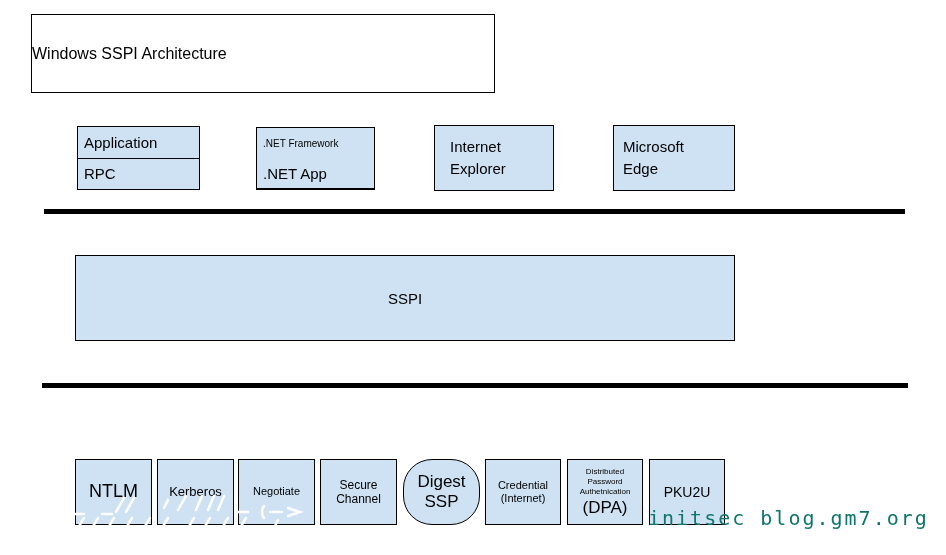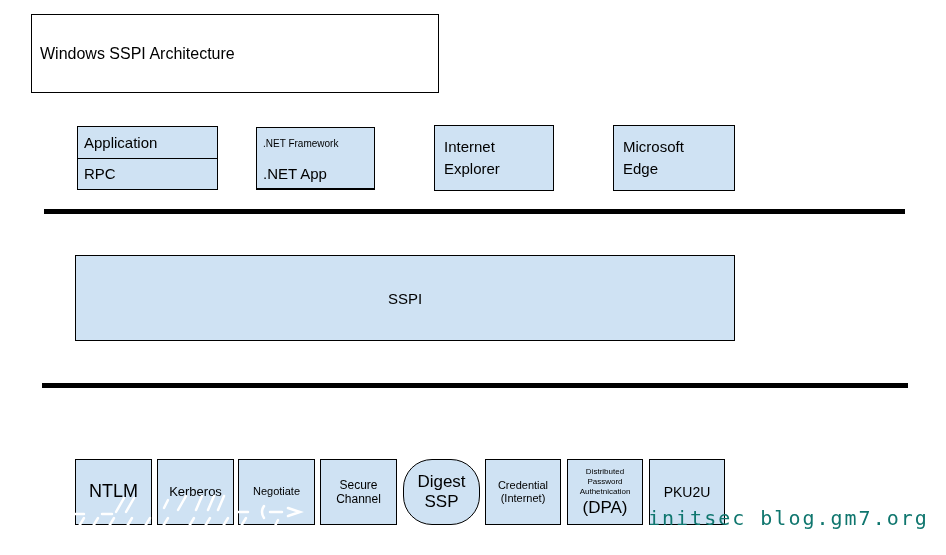--- a/index.html
+++ b/index.html
@@ -13,34 +13,34 @@
   }
   .box{
     position:absolute;
     background:#cfe2f3;
     border:1.5px solid #000;
     box-sizing:border-box;
   }
   .multiline{white-space:pre-line;}
   
   #title-box{
-    left:31px;top:14px;width:408px;height:79px;
+    left:31px;top:14px;width:464px;height:79px;
     background:#ffffff;border:1.5px solid #000;
     display:flex;align-items:center;
-    padding-left:8px;font-size:16px;
+    font-size:16px;
   }
   
-  #app-box{left:77px;top:126px;width:141px;height:64px;display:flex;flex-direction:column;}
+  #app-box{left:77px;top:126px;width:123px;height:64px;display:flex;flex-direction:column;}
   #app-box .cell{flex:1;display:flex;align-items:center;padding-left:6px;font-size:15px;box-sizing:border-box;}
   #app-box .cell.top{border-bottom:1.5px solid #000;}
   #dotnet-box{left:256px;top:127px;width:119px;height:63px;display:flex;flex-direction:column;}
   #dotnet-box .cell{flex:1;display:flex;align-items:center;padding-left:6px;box-sizing:border-box;}
   #dotnet-box .cell.top{border-bottom:1.5px solid #000;font-size:15px;}
   #dotnet-box .cell.bottom{font-size:10px;}
-  #ie-box{left:434px;top:125px;width:120px;height:66px;display:flex;align-items:center;padding-left:9px;font-size:15px;line-height:1.45;}
+  #ie-box{left:434px;top:125px;width:120px;height:66px;display:flex;align-items:center;padding-left:15px;font-size:15px;line-height:1.45;}
   #edge-box{left:613px;top:125px;width:122px;height:66px;display:flex;align-items:center;padding-left:9px;font-size:15px;line-height:1.45;}
   
   .hline{position:absolute;background:#000;height:5px;}
   #line-1{left:44px;top:209px;width:861px;}
   #line-2{left:42px;top:383px;width:866px;}
   
   #sspi-box{left:75px;top:255px;width:660px;height:86px;display:flex;align-items:center;justify-content:center;font-size:15px;}
   
   .prov{
     position:absolute;top:459px;height:66px;width:77px;

